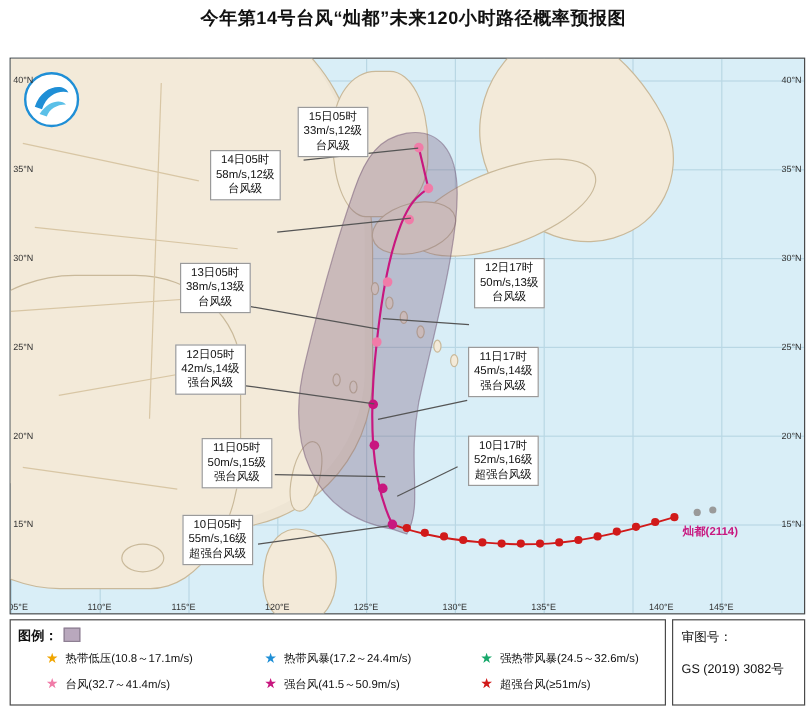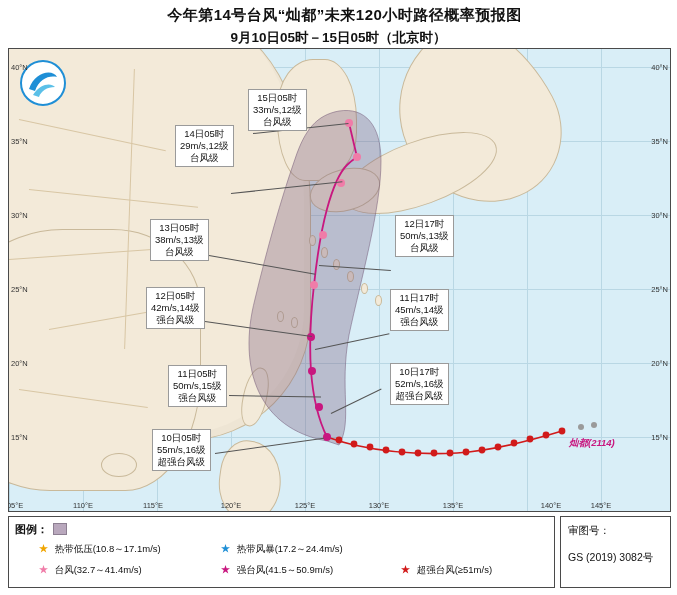--- a/index.html
+++ b/index.html
@@ -90,21 +90,21 @@
   .leader{position:absolute;background:#555;height:1px;transform-origin:left center;}
 
   .agency{
     position:absolute;right:14px;top:8px;text-align:center;font-weight:bold;
   }
   .agency .l1{font-size:12px;color:#1b3f8f;letter-spacing:2px;}
   .agency .l2{font-size:11px;color:#d11a1a;margin-top:3px;}
 
   .logo{position:absolute;left:10px;top:10px;width:48px;height:48px;}
 
-  .storm-name{position:absolute;font-size:9.5px;color:#c8177f;font-weight:bold;font-style:italic;}
+  .storm-name{position:absolute;font-size:9.5px;color:#c8177f;font-weight:bold;}
 
   .legend{
     position:absolute;left:8px;top:516px;width:545px;height:70px;
     border:1px solid #4a4a4a;background:#fff;
   }
   .legend-title{position:absolute;left:6px;top:5px;font-size:11px;font-weight:bold;}
   .legend-note{position:absolute;left:58px;top:5px;font-size:9.5px;color:#333;}
   .legend-swatch{position:absolute;left:44px;top:6px;width:12px;height:10px;background:#b9a8bd;border:1px solid #8d7f92;}
   .lg-item{position:absolute;font-size:9.5px;color:#111;white-space:nowrap;}
   .lg-dot{display:inline-block;width:9px;height:9px;margin-right:4px;position:relative;top:1px;}
@@ -114,21 +114,20 @@
     border:1px solid #4a4a4a;background:#fff;
   }
   .rightbox .r1{position:absolute;left:7px;top:7px;font-size:10.5px;}
   .rightbox .r2{position:absolute;left:7px;top:34px;font-size:10.5px;}
 </style>
 </head>
 <body>
 
 <div class="title-block">
   <div class="title-main">今年第14号台风“灿都”未来120小时路径概率预报图</div>
-  <div class="title-sub">9月10日05时－15日05时（北京时）</div>
 </div>
 
 <div class="map-frame">
   <div class="ocean"></div>
 
   <div class="grid-line grid-v" style="left:0px"></div>
   <div class="grid-line grid-v" style="left:74px"></div>
   <div class="grid-line grid-v" style="left:148px"></div>
   <div class="grid-line grid-v" style="left:222px"></div>
   <div class="grid-line grid-v" style="left:296px"></div>
@@ -232,21 +231,21 @@
   <div class="leader" style="left:310px;top:216px;width:72px;transform:rotate(4deg)"></div>
 
   <div class="label-box" style="left:239px;top:40px">
     <div>15日05时</div>
     <div>33m/s,12级</div>
     <div>台风级</div>
   </div>
 
   <div class="label-box" style="left:166px;top:76px">
     <div>14日05时</div>
-    <div>29m/s,12级</div>
+    <div>58m/s,12级</div>
     <div>台风级</div>
   </div>
 
   <div class="label-box" style="left:141px;top:170px">
     <div>13日05时</div>
     <div>38m/s,13级</div>
     <div>台风级</div>
   </div>
 
   <div class="label-box" style="left:386px;top:166px">
@@ -330,20 +329,28 @@
     <span>热带低压(10.8～17.1m/s)</span>
   </div>
   <div class="lg-item" style="left:212px;top:26px">
     <span class="lg-dot">
       <svg width="9" height="9" viewBox="0 0 10 10">
           <path d="M5 0 L6.2 3.5 L10 3.5 L6.9 5.8 L8.1 9.5 L5 7.2 L1.9 9.5 L3.1 5.8 L0 3.5 L3.8 3.5 Z" fill="#1f8fd6"></path>
         </svg>
     </span>
     <span>热带风暴(17.2～24.4m/s)</span>
   </div>
+  <div class="lg-item" style="left:392px;top:26px">
+    <span class="lg-dot">
+      <svg width="9" height="9" viewBox="0 0 10 10">
+          <path d="M5 0 L6.2 3.5 L10 3.5 L6.9 5.8 L8.1 9.5 L5 7.2 L1.9 9.5 L3.1 5.8 L0 3.5 L3.8 3.5 Z" fill="#18a86b"></path>
+        </svg>
+    </span>
+    <span>强热带风暴(24.5～32.6m/s)</span>
+  </div>
 
   <div class="lg-item" style="left:30px;top:47px">
     <span class="lg-dot">
       <svg width="9" height="9" viewBox="0 0 10 10">
           <path d="M5 0 L6.2 3.5 L10 3.5 L6.9 5.8 L8.1 9.5 L5 7.2 L1.9 9.5 L3.1 5.8 L0 3.5 L3.8 3.5 Z" fill="#f07ca8"></path>
         </svg>
     </span>
     <span>台风(32.7～41.4m/s)</span>
   </div>
   <div class="lg-item" style="left:212px;top:47px">

